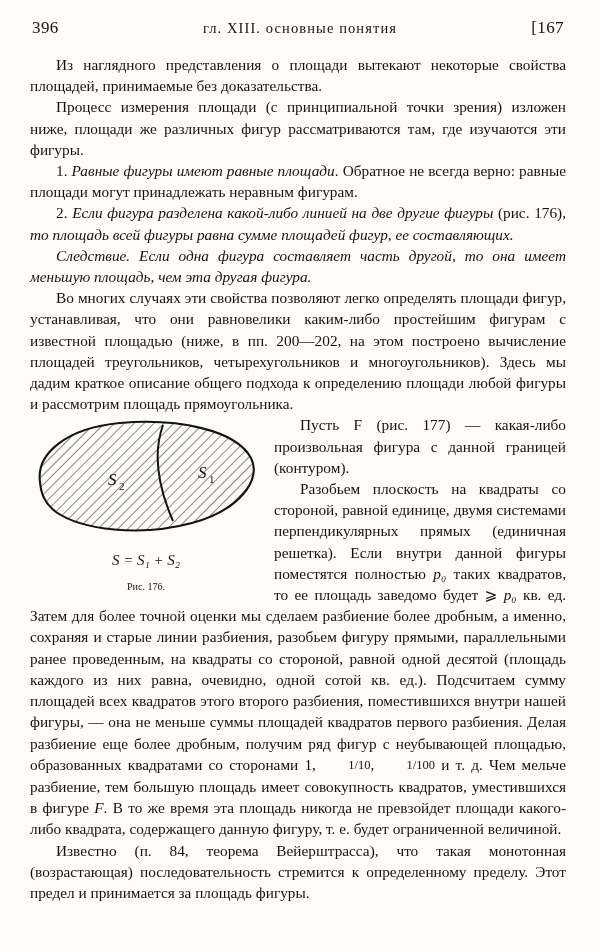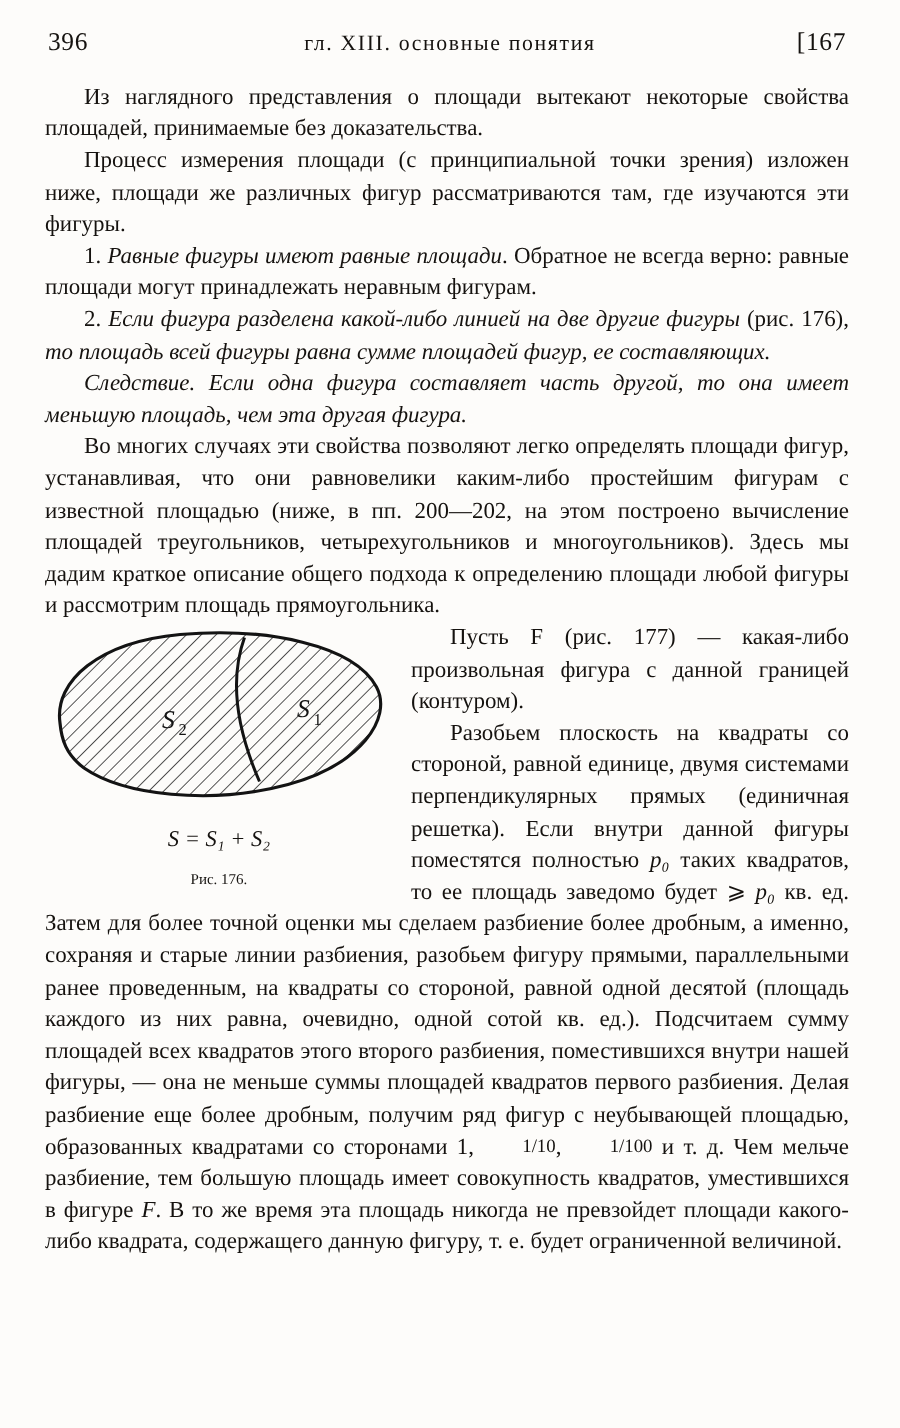--- a/index.html
+++ b/index.html
@@ -144,16 +144,17 @@
         </svg>
       </div>
       <div class="figure-formula">S = S₁ + S₂</div>
       <div class="figure-caption">Рис. 176.</div>
     </div>
 
     <p class="par">Пусть F (рис. 177) — какая-либо произвольная фигура с данной границей (контуром).</p>
 
     <p class="par"><span>Разобьем плоскость на квадраты со стороной, равной единице, двумя системами перпендикулярных прямых (единичная решетка). Если внутри данной фигуры поместятся полностью </span><span class="it">p₀</span><span> таких квадратов, то ее площадь заведомо будет ⩾ </span><span class="it">p₀</span><span> кв. ед. Затем для более точной оценки мы сделаем разбиение более дробным, а именно, сохраняя и старые линии разбиения, разобьем фигуру прямыми, параллельными ранее проведенным, на квадраты со стороной, равной одной десятой (площадь каждого из них равна, очевидно, одной сотой кв. ед.). Подсчитаем сумму площадей всех квадратов этого второго разбиения, поместившихся внутри нашей фигуры, — она не меньше суммы площадей квадратов первого разбиения. Делая разбиение еще более дробным, получим ряд фигур с неубывающей площадью, образованных квадратами со сторонами 1, </span><span class="frac">1/10</span><span>, </span><span class="frac">1/100</span><span> и т. д. Чем мельче разбиение, тем большую площадь имеет совокупность квадратов, уместившихся в фигуре </span><span class="it">F</span><span>. В то же время эта площадь никогда не превзойдет площади какого-либо квадрата, содержащего данную фигуру, т. е. будет ограниченной величиной.</span></p>
 
+    <p class="par">Известно (п. 84, теорема Вейерштрасса), что такая монотонная (возрастающая) последовательность стремится к определенному пределу. Этот предел и принимается за площадь фигуры.</p>
 
     <div class="clearer"></div>
   </div>
 </div>
 
 </body></html>

